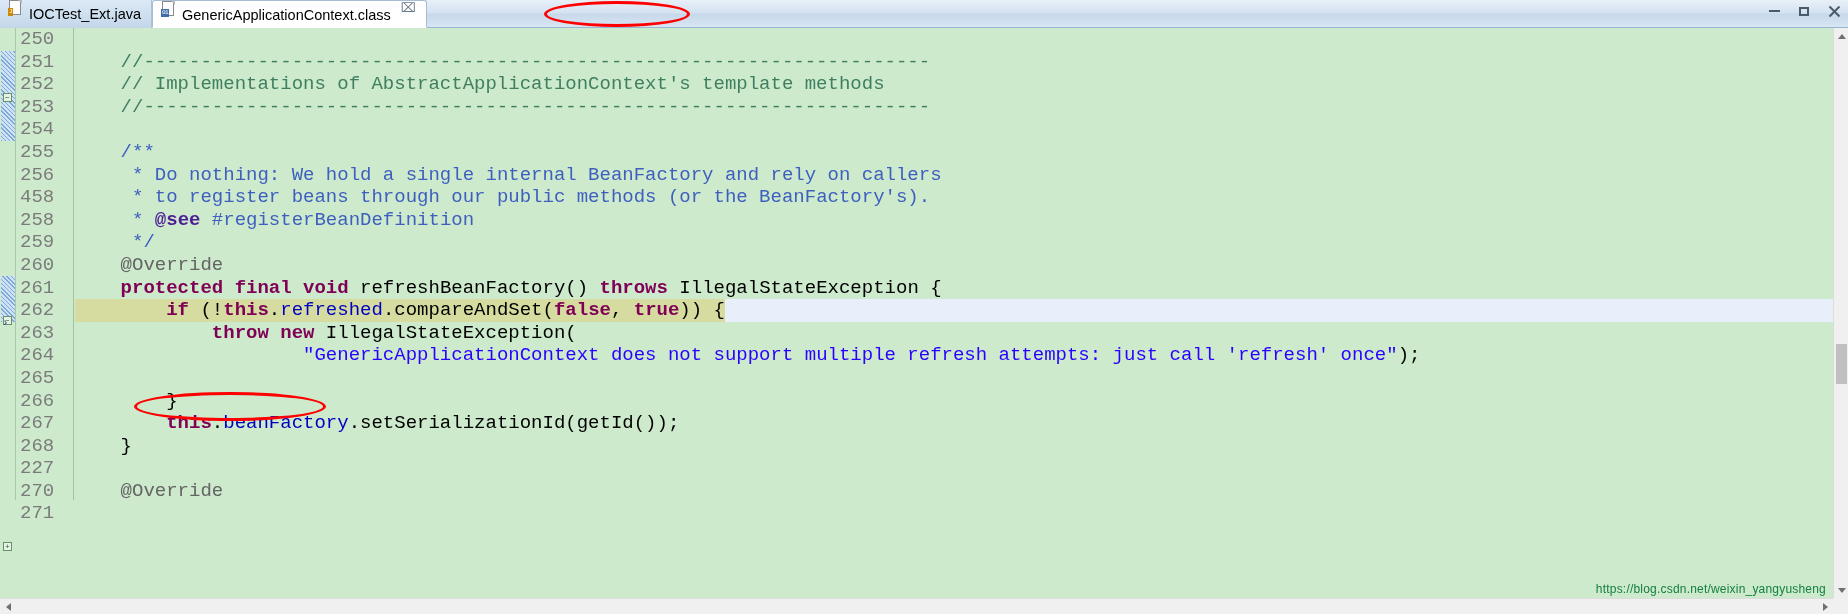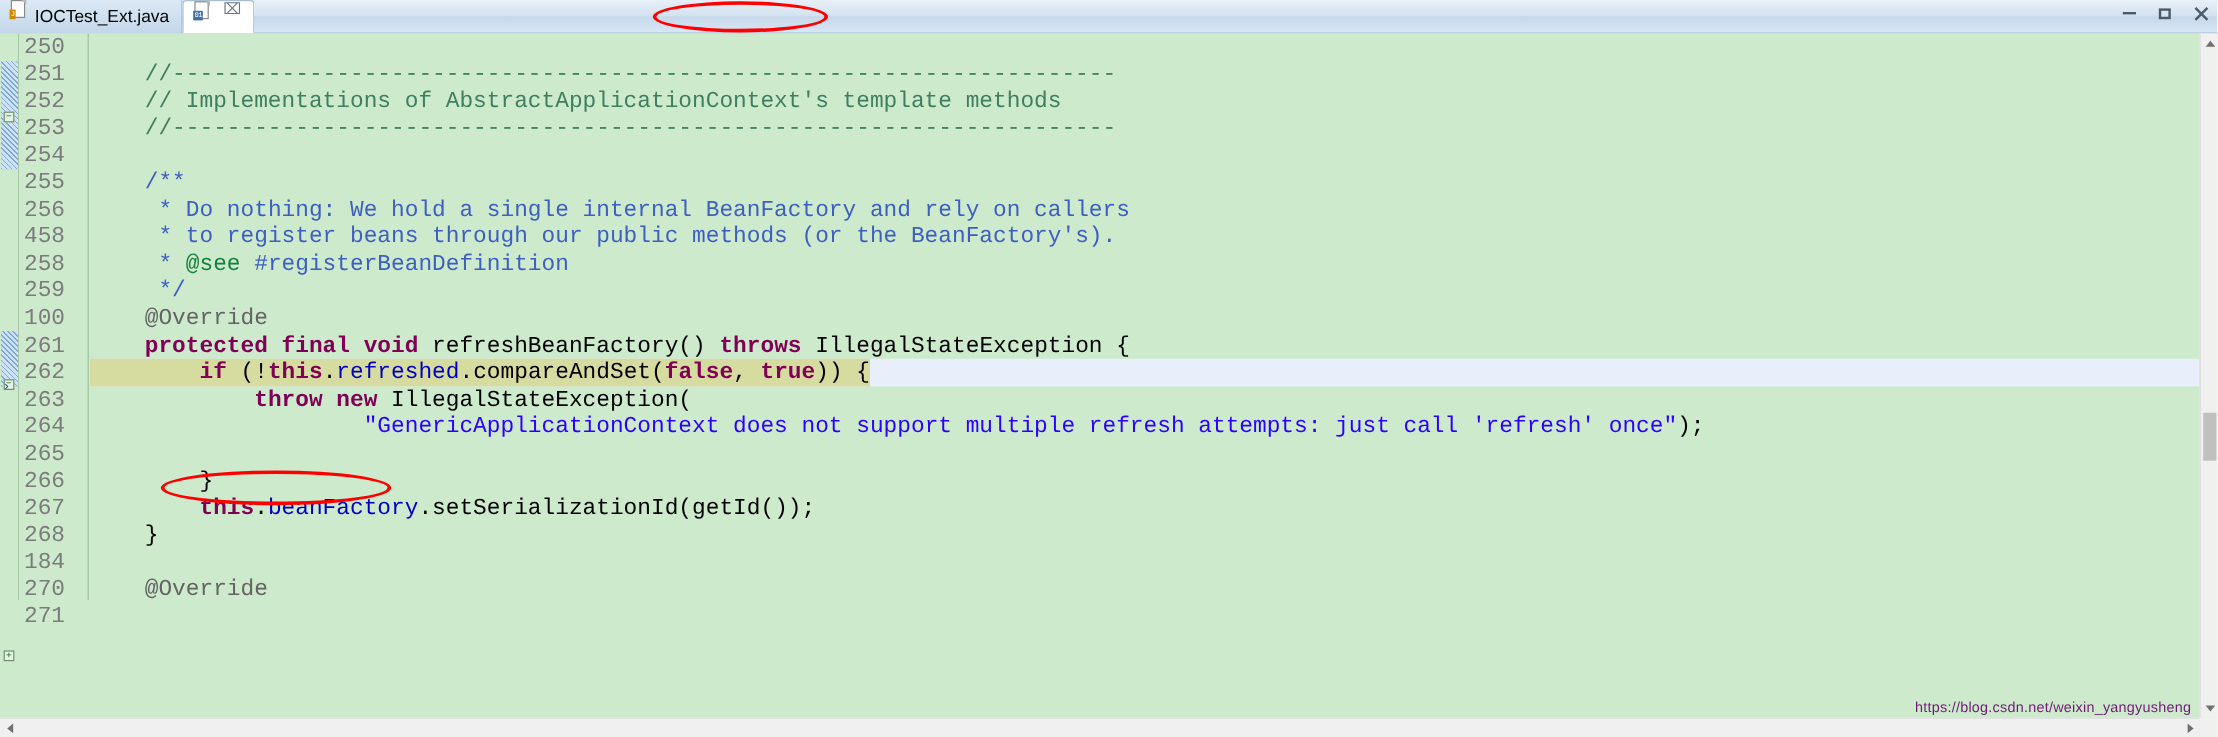--- a/index.html
+++ b/index.html
@@ -192,21 +192,21 @@
   .hl-seg {
     background: #d6dca0;
     display: inline-block;
     height: 22.6px;
     line-height: 22.6px;
   }
 
   
   .t-cmt  { color: #3f7f5f; }
   .t-doc  { color: #3f5fbf; }
-  .t-tag  { color: #15803d; }
+  .t-tag  { color: #4c1d95; font-weight: bold; }
   .t-kw   { color: #7f0055; font-weight: bold; }
   .t-str  { color: #2a00ff; }
   .t-fld  { color: #0000c0; }
   .t-ann  { color: #646464; }
   .t-pln  { color: #000000; }
 
   
   .vscroll {
     position: absolute;
     right: 0; top: 28px;
@@ -280,21 +280,21 @@
     border: 3.5px solid #ff0000;
     border-radius: 50%;
     pointer-events: none;
   }
 
   
   .watermark {
     position: absolute;
     right: 22px; bottom: 18px;
     font-size: 12px;
-    color: #701a75;
+    color: #15803d;
     font-family: "Liberation Sans", sans-serif;
     letter-spacing: 0.2px;
     white-space: nowrap;
   }
 </style>
 </head>
 <body>
 
 <div id="app">
 
@@ -307,20 +307,21 @@
             <span class="badge">J</span>
           </span>
           <span class="tab-label">IOCTest_Ext.java</span>
         </div>
         <div class="tab active">
           <span class="ficon cls">
             <span class="page"></span>
             <span class="fold"></span>
             <span class="badge">01</span>
           </span>
+          <span class="tab-label">GenericApplicationContext.class</span>
           <span class="tab-close">⌧</span>
         </div>
       </div>
 
     <div class="wincontrols">
       <div class="wbtn">
           <span class="dash"></span>
         </div>
       <div class="wbtn">
           <span class="sq"></span>
@@ -349,30 +350,30 @@
         <div class="ln">250</div>
         <div class="ln">251</div>
         <div class="ln">252</div>
         <div class="ln">253</div>
         <div class="ln">254</div>
         <div class="ln">255</div>
         <div class="ln">256</div>
         <div class="ln">458</div>
         <div class="ln">258</div>
         <div class="ln">259</div>
-        <div class="ln">100</div>
+        <div class="ln">260</div>
         <div class="ln">261</div>
         <div class="ln">262</div>
         <div class="ln">263</div>
         <div class="ln">264</div>
         <div class="ln">265</div>
         <div class="ln">266</div>
         <div class="ln">267</div>
         <div class="ln">268</div>
-        <div class="ln">184</div>
+        <div class="ln">227</div>
         <div class="ln">270</div>
         <div class="ln">271</div>
       </div>
 
     <div class="code" id="code-host"><div class="row">&nbsp;</div><div class="row"><span class="t-pln">    </span><span class="t-cmt">//---------------------------------------------------------------------</span></div><div class="row"><span class="t-pln">    </span><span class="t-cmt">// Implementations of AbstractApplicationContext's template methods</span></div><div class="row"><span class="t-pln">    </span><span class="t-cmt">//---------------------------------------------------------------------</span></div><div class="row">&nbsp;</div><div class="row"><span class="t-pln">    </span><span class="t-doc">/**</span></div><div class="row"><span class="t-pln">     </span><span class="t-doc">* Do nothing: We hold a single internal BeanFactory and rely on callers</span></div><div class="row"><span class="t-pln">     </span><span class="t-doc">* to register beans through our public methods (or the BeanFactory's).</span></div><div class="row"><span class="t-pln">     </span><span class="t-doc">* </span><span class="t-tag">@see</span><span class="t-doc"> #registerBeanDefinition</span></div><div class="row"><span class="t-pln">     </span><span class="t-doc">*/</span></div><div class="row"><span class="t-pln">    </span><span class="t-ann">@Override</span></div><div class="row"><span class="t-pln">    </span><span class="t-kw">protected final void </span><span class="t-pln">refreshBeanFactory() </span><span class="t-kw">throws </span><span class="t-pln">IllegalStateException {</span></div><div class="row hl-right"><span class="hl-seg"><span class="t-pln">        </span><span class="t-kw">if </span><span class="t-pln">(!</span><span class="t-kw">this</span><span class="t-pln">.</span><span class="t-fld">refreshed</span><span class="t-pln">.compareAndSet(</span><span class="t-kw">false</span><span class="t-pln">, </span><span class="t-kw">true</span><span class="t-pln">)) {</span></span></div><div class="row"><span class="t-pln">            </span><span class="t-kw">throw new </span><span class="t-pln">IllegalStateException(</span></div><div class="row"><span class="t-pln">                    </span><span class="t-str">"GenericApplicationContext does not support multiple refresh attempts: just call 'refresh' once"</span><span class="t-pln">);</span></div><div class="row">&nbsp;</div><div class="row"><span class="t-pln">        }</span></div><div class="row"><span class="t-pln">        </span><span class="t-kw">this</span><span class="t-pln">.</span><span class="t-fld">beanFactory</span><span class="t-pln">.setSerializationId(getId());</span></div><div class="row"><span class="t-pln">    }</span></div><div class="row">&nbsp;</div><div class="row"><span class="t-pln">    </span><span class="t-ann">@Override</span></div></div>
   </div>
 
   <div class="vscroll">
     <div class="arrow up">
         <span class="tri-up"></span>

